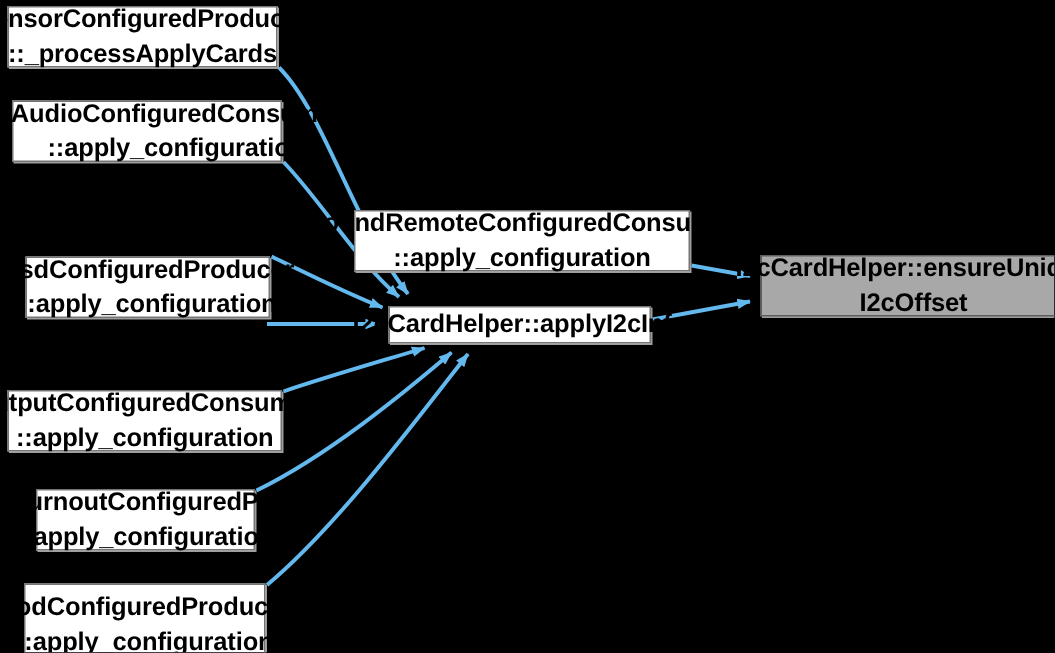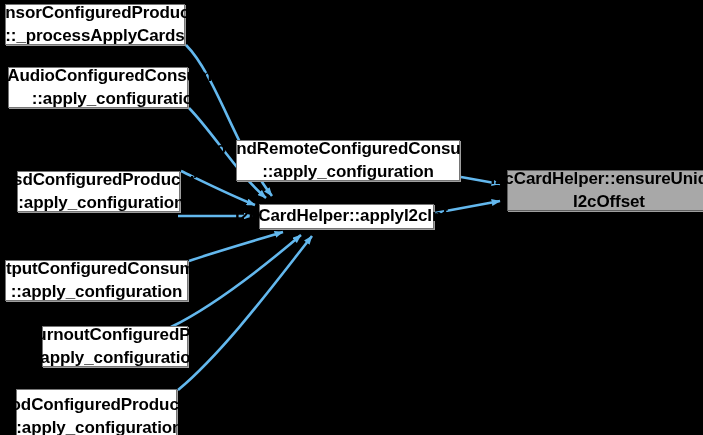--- a/index.html
+++ b/index.html
@@ -95,21 +95,21 @@
     <span class="node-label">BsdConfiguredProducer
 ::apply_configuration</span>
   </div>
 
 
   <div class="node" style="left: 5px; top: 260px; width: 183px; height: 41px;">
     <span class="node-label">OutputConfiguredConsumer
 ::apply_configuration</span>
   </div>
 
-  <div class="node" style="left: 42px; top: 326px; width: 146px; height: 41px;">
+  <div class="node" style="left: 24px; top: 326px; width: 146px; height: 41px;">
     <span class="node-label">TurnoutConfiguredPC
 ::apply_configuration</span>
   </div>
 
   <div class="node" style="left: 16px; top: 389px; width: 161px; height: 55px;">
     <span class="node-label">UodConfiguredProducer
 ::apply_configuration</span>
   </div>
 
   <div class="node" style="left: 236px; top: 140px; width: 224px; height: 41px; align-items: center;">

